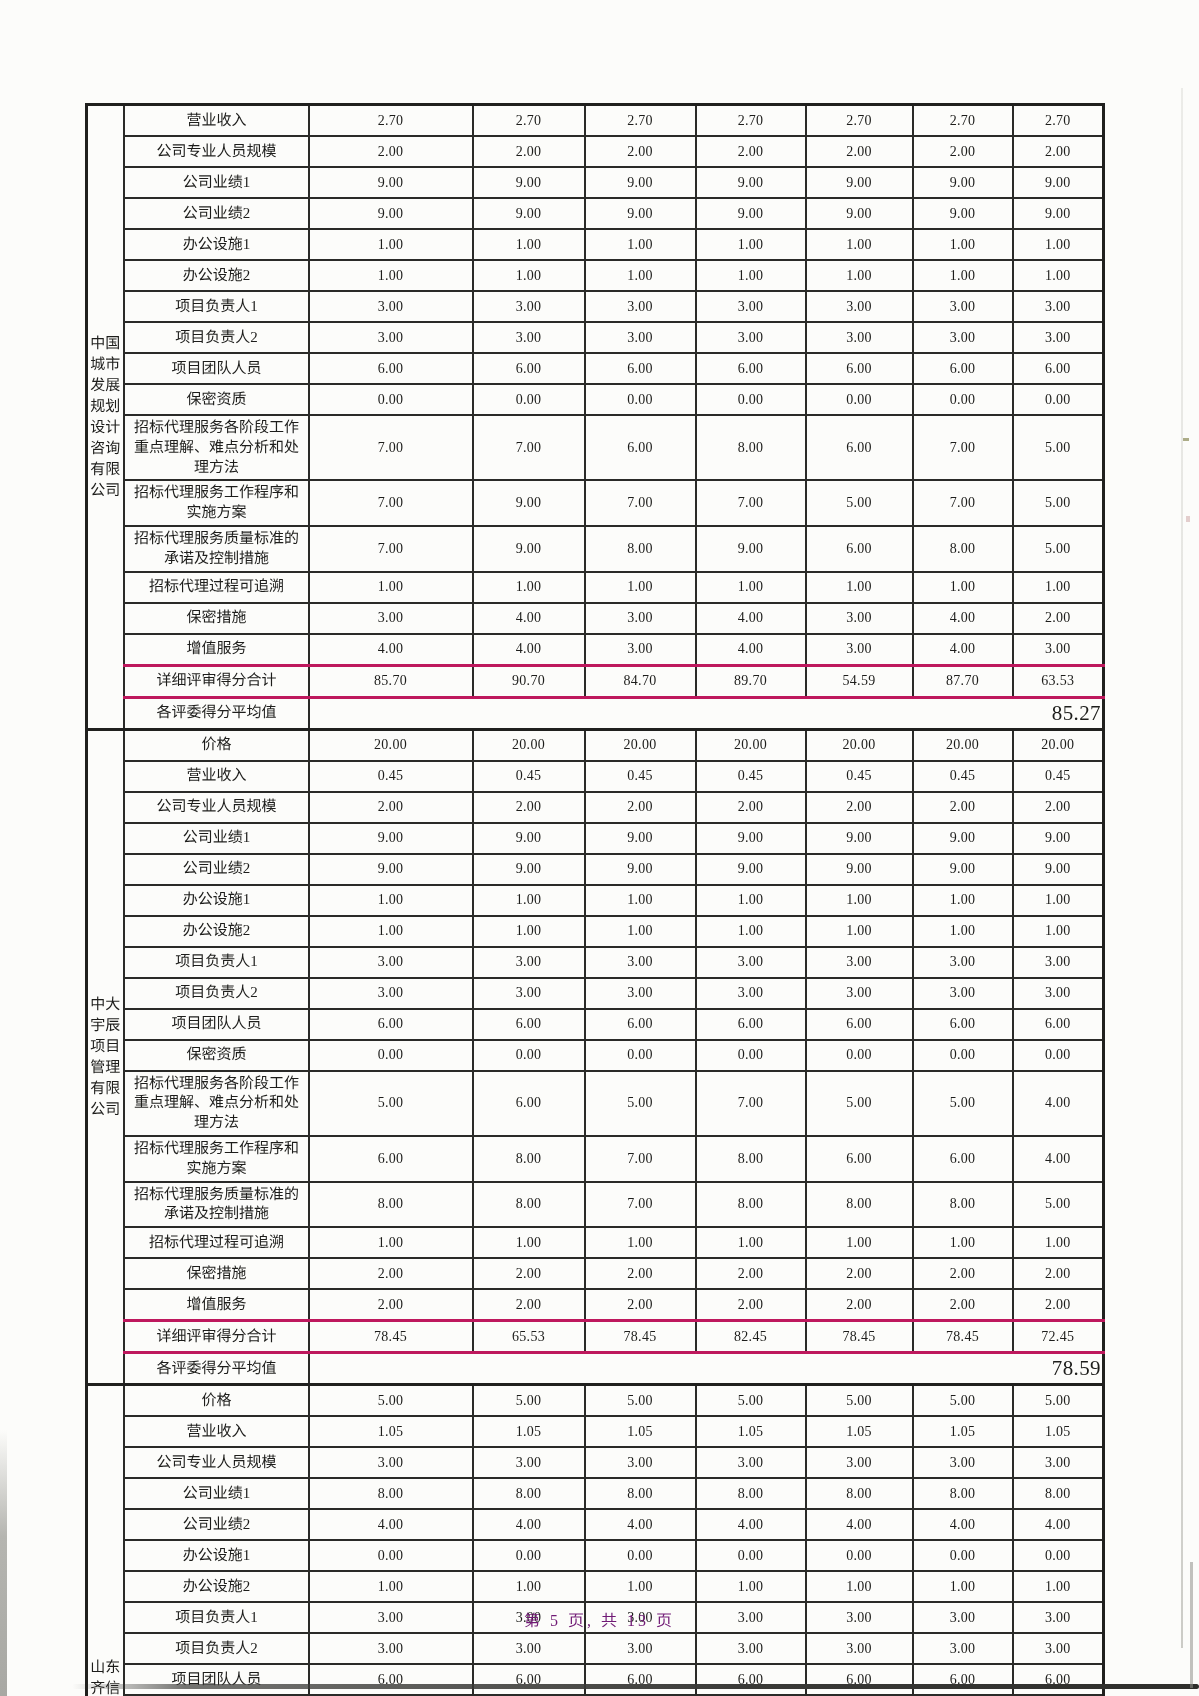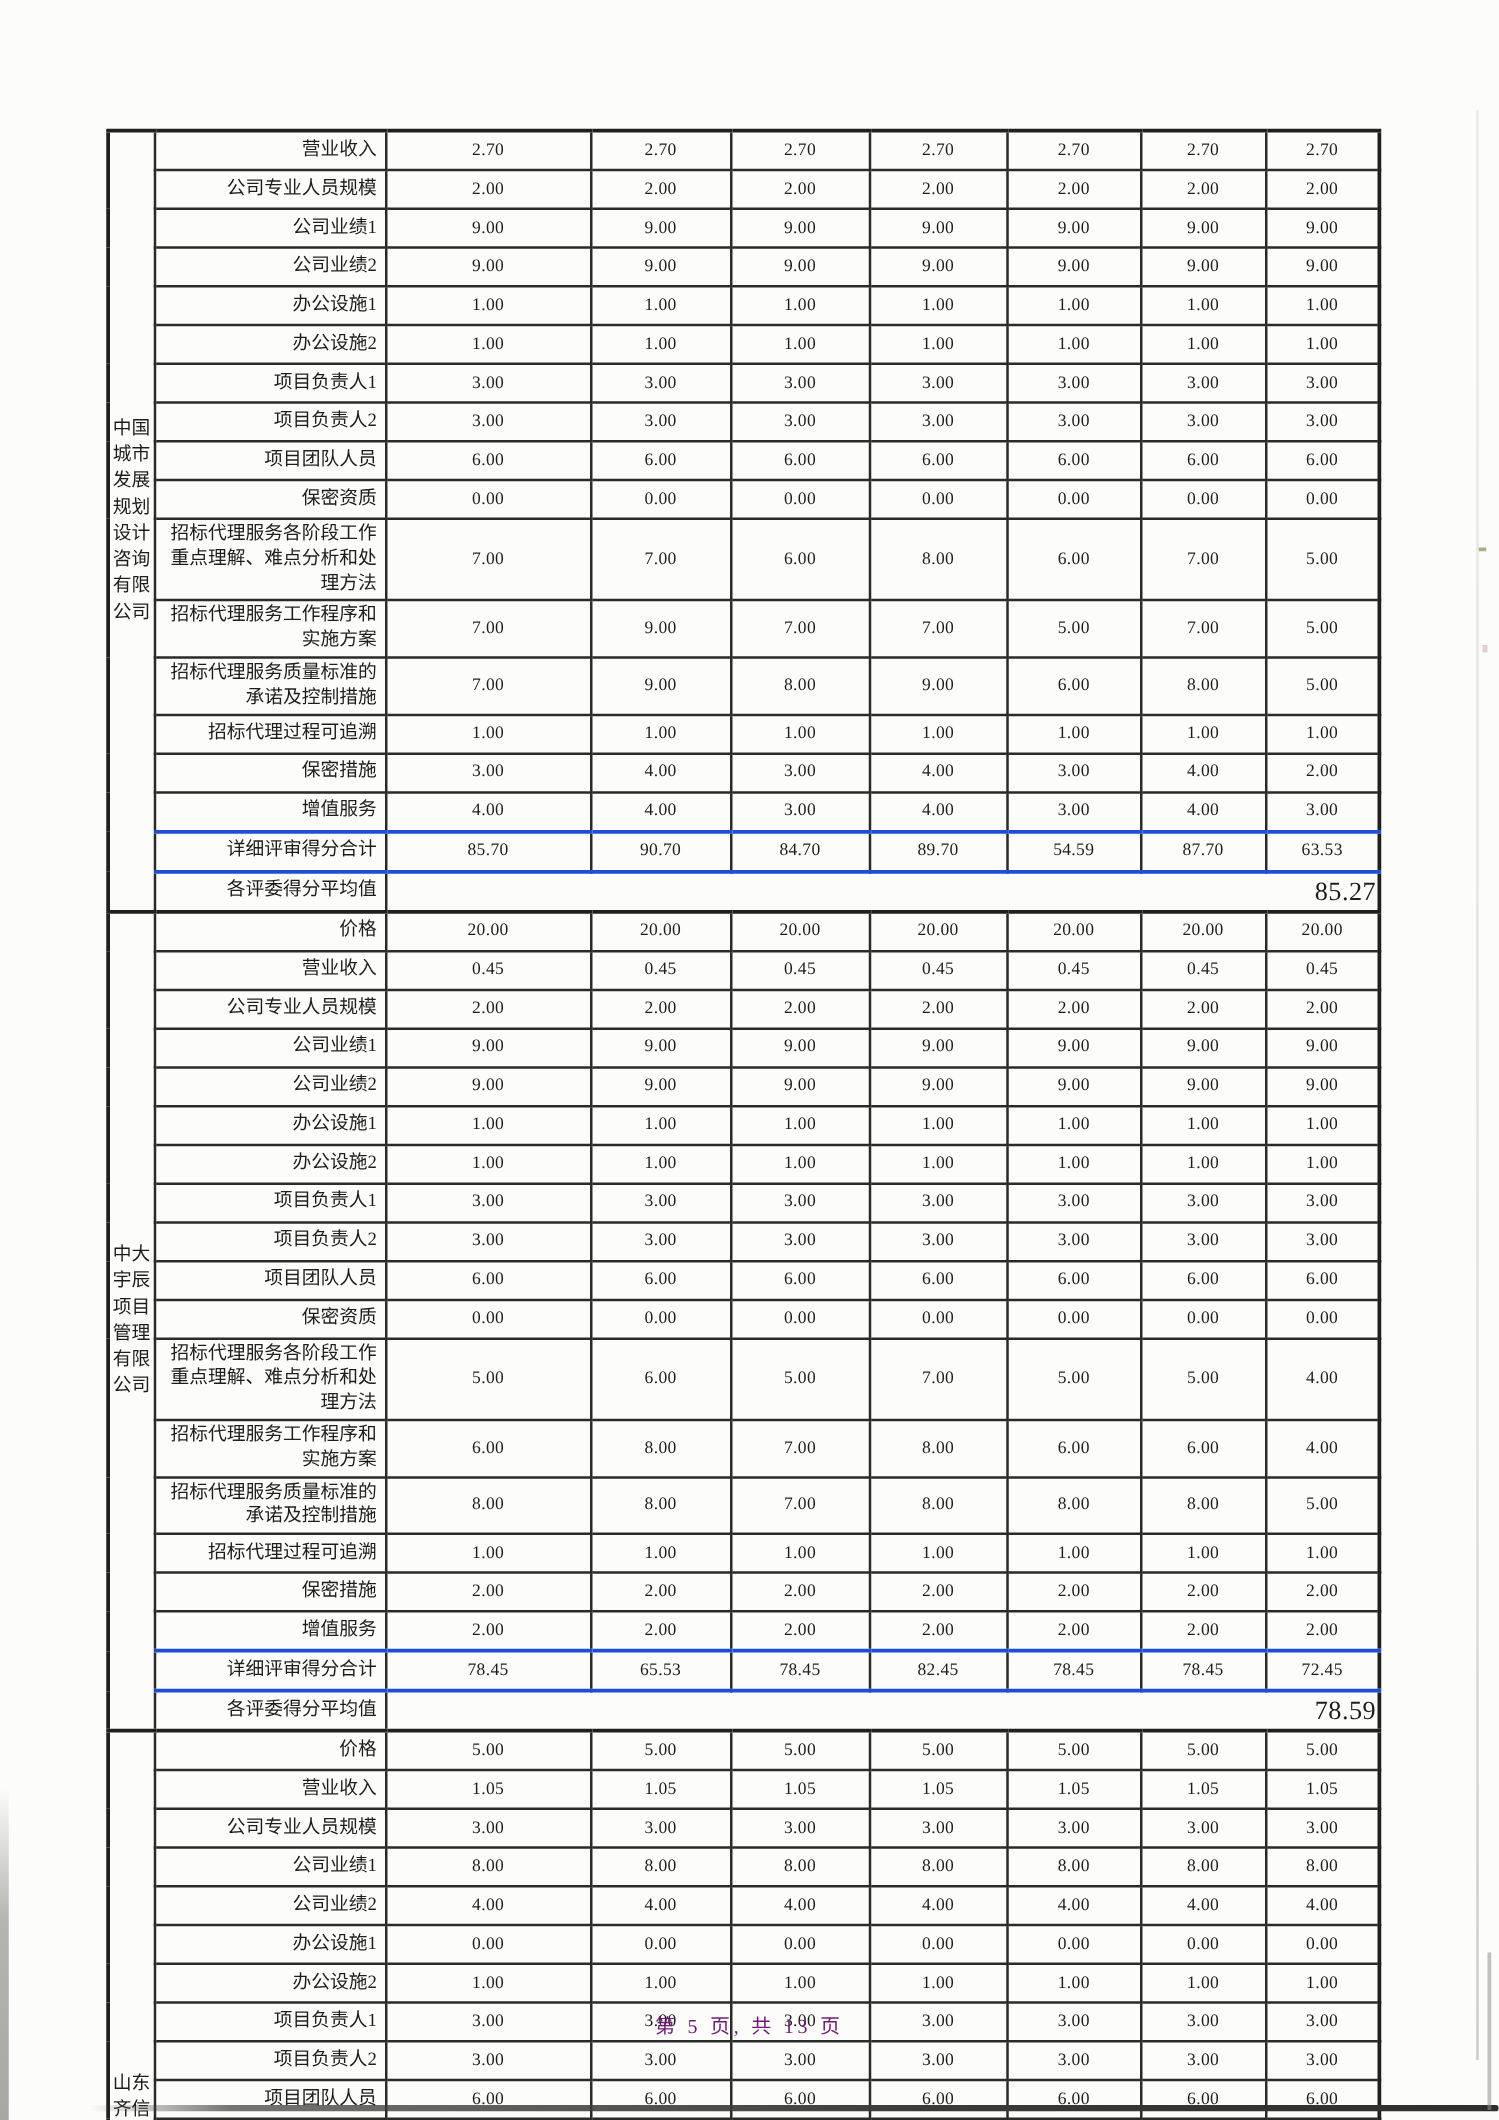--- a/index.html
+++ b/index.html
@@ -31,35 +31,35 @@
     font-size:15px;
     line-height:1.4;
     padding:2px 1px;
     vertical-align:middle;
     font-family:Liberation Serif, serif;
   }
   td.company.bottom { vertical-align:bottom; padding-bottom:5px; }
   td.label {
     font-size:15px;
     line-height:1.32;
-    text-align:right;
+    text-align:center;
     padding:2px 6px 2px 7px;
   }
   td.score {
     text-align:center;
     font-size:14px;
     letter-spacing:.3px;
   }
   td.avg-value {
     text-align:right;
     font-size:21px;
     letter-spacing:.4px;
   }
   tr.section-start td { border-top:3px solid #20201e; }
-  tr.heavy-top td { border-top:3px solid #1d4ed8; }
+  tr.heavy-top td { border-top:3px solid #be185d; }
   .footer {
     position:absolute; left:0; top:1607px; width:100%;
     text-align:center;
     font-size:16px;
     letter-spacing:3px;
     color:#701a75;
   }
   
   .scan-bottom-edge {
     position:absolute; left:72px; right:0; top:1684px; height:5px;

